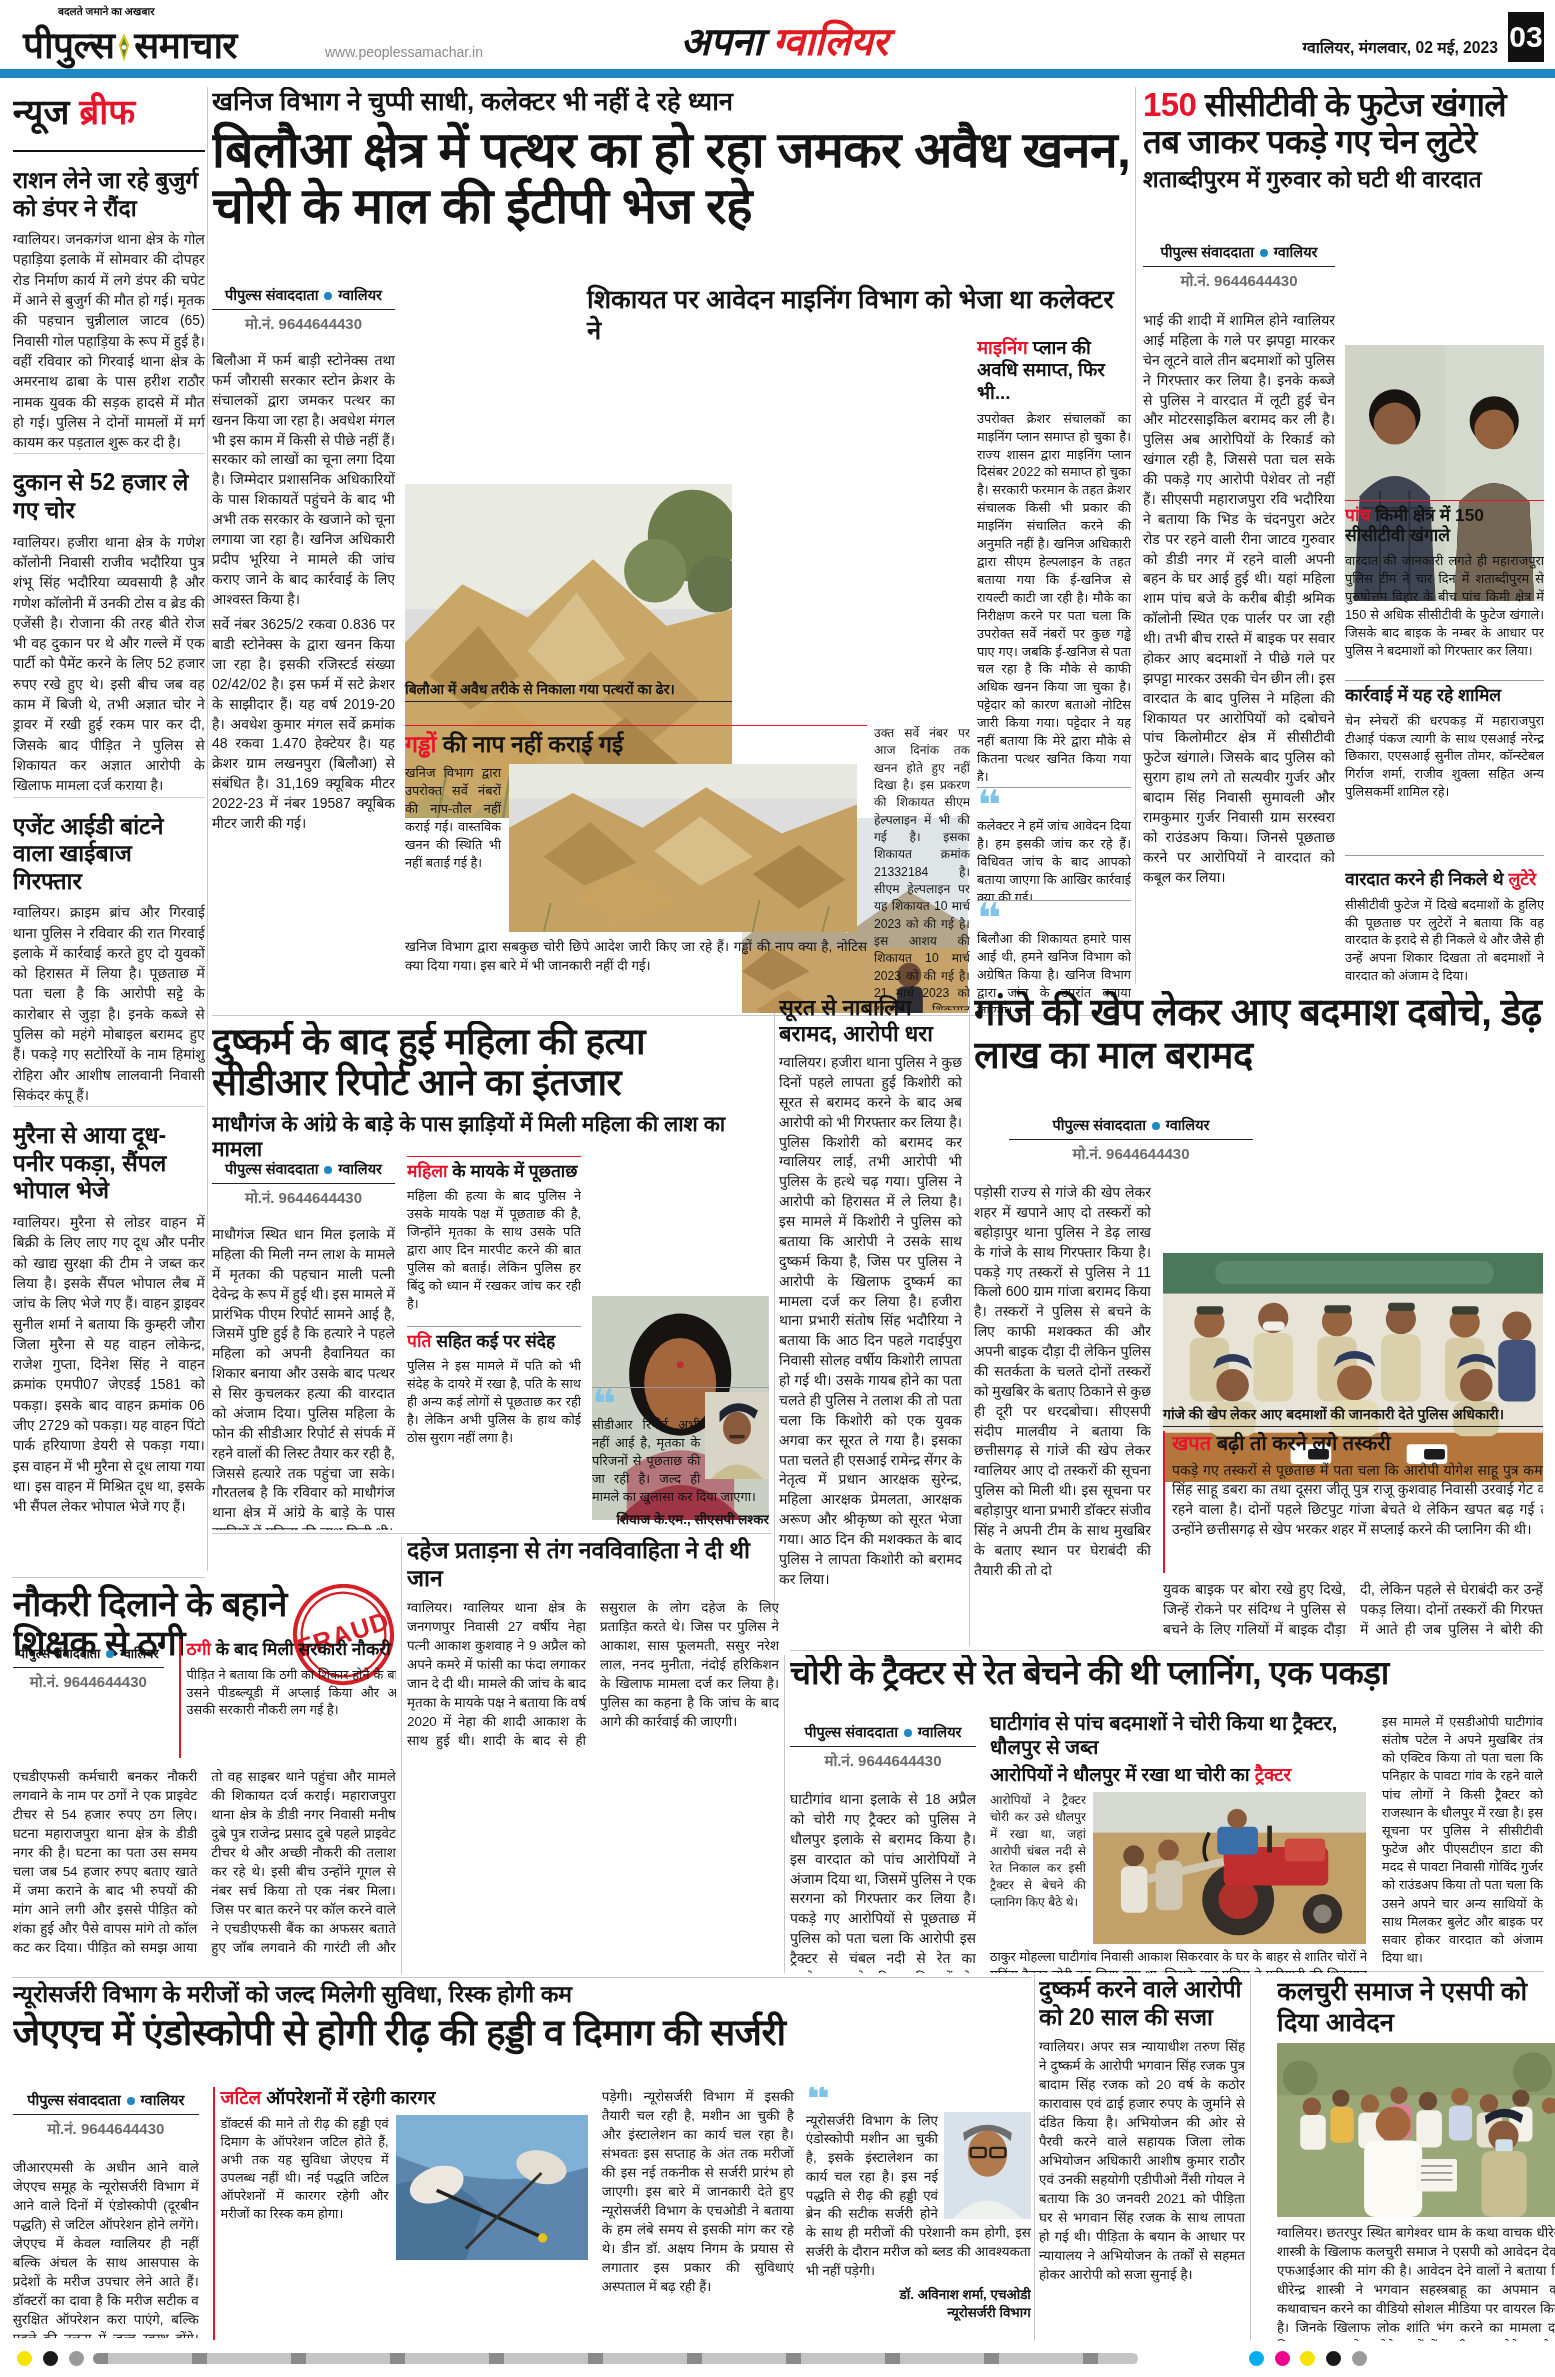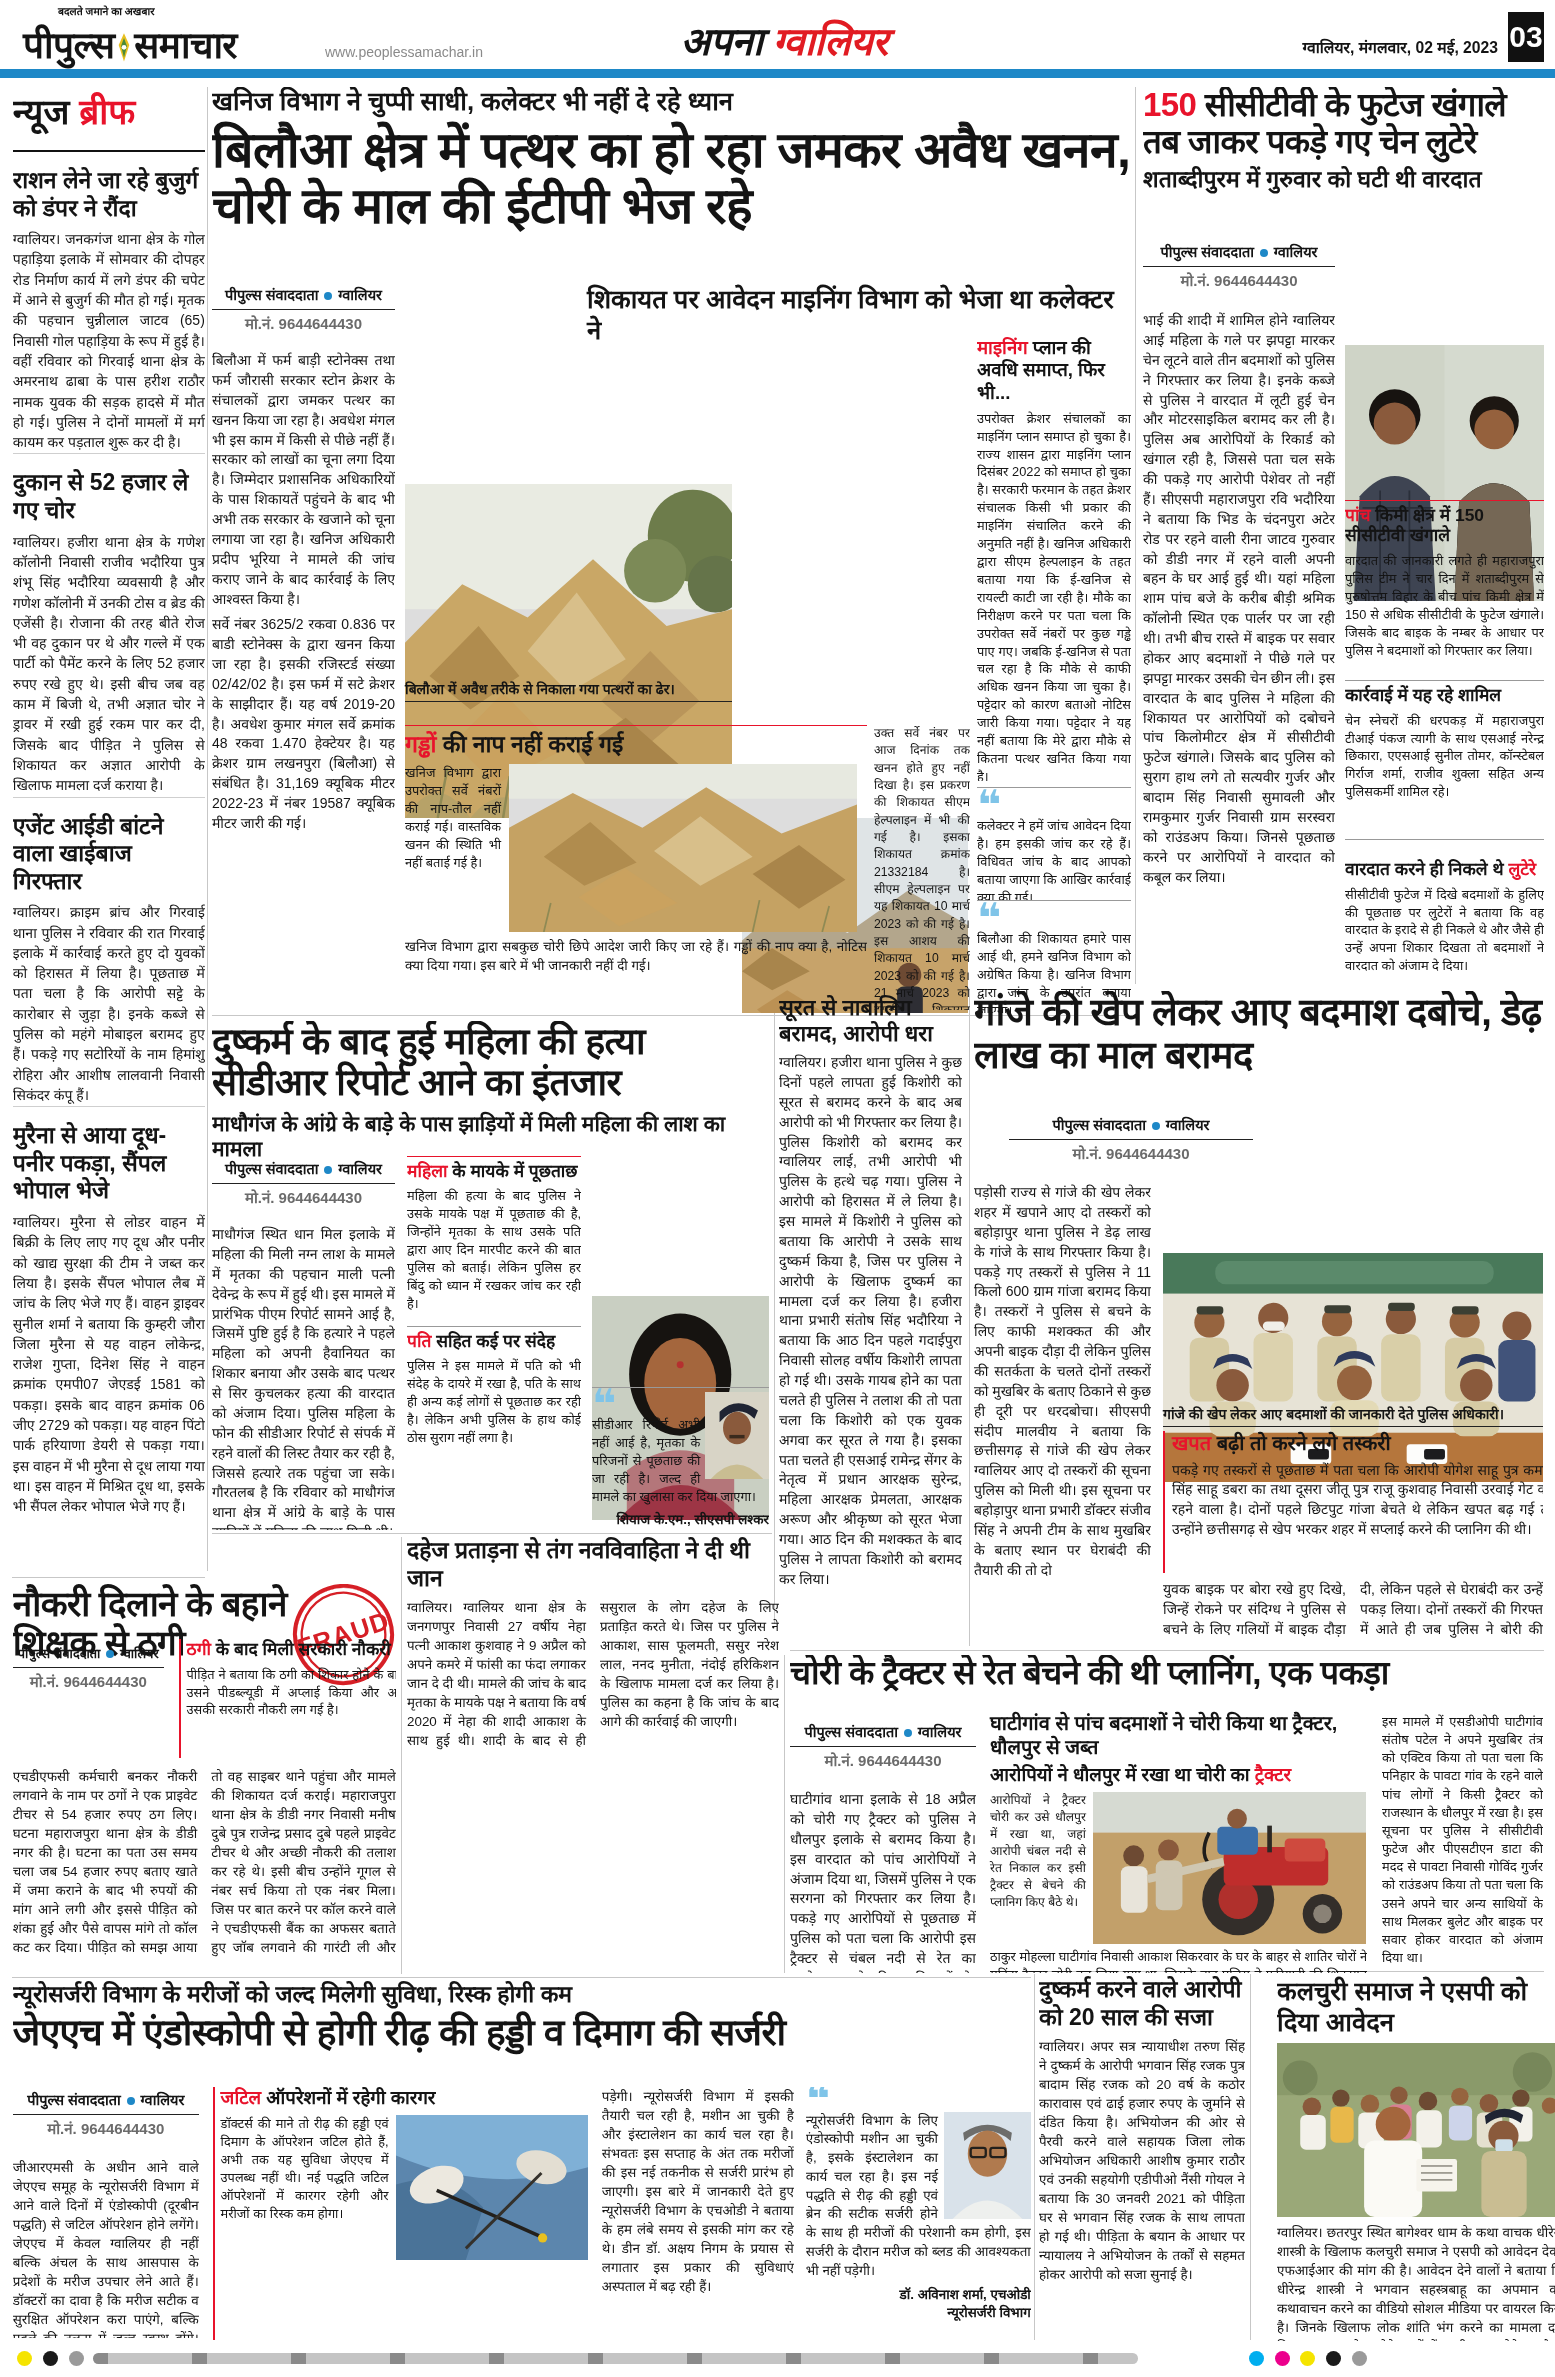--- a/index.html
+++ b/index.html
@@ -209,21 +209,21 @@
       </svg>
     </div>
     <div class="abs ov" style="left:202px;top:413px;width:199px;height:174px;border-top:1.7px solid #e8132b;padding-top:3.5px;">
       <div class="boxt" style="font-size:17.4px;"><span class="red">पांच</span><span> किमी क्षेत्र में 150 सीसीटीवी खंगाले</span></div>
       <div class="boxbody">वारदात की जानकारी लगते ही महाराजपुरा पुलिस टीम ने चार दिन में शताब्दीपुरम से पुरुषोत्तम विहार के बीच पांच किमी क्षेत्र में 150 से अधिक सीसीटीवी के फुटेज खंगाले। जिसके बाद बाइक के नम्बर के आधार पर पुलिस ने बदमाशों को गिरफ्तार कर लिया।</div>
     </div>
     <div class="abs ov" style="left:202px;top:593px;width:199px;height:168px;border-top:1.2px solid #999;padding-top:4px;">
       <div class="boxt" style="font-size:17.4px;">कार्रवाई में यह रहे शामिल</div>
       <div class="boxbody">चेन स्नेचरों की धरपकड़ में महाराजपुरा टीआई पंकज त्यागी के साथ एसआई नरेन्द्र छिकारा, एएसआई सुनील तोमर, कॉन्स्टेबल गिर्राज शर्मा, राजीव शुक्ला सहित अन्य पुलिसकर्मी शामिल रहे।</div>
     </div>
-    <div class="abs ov" style="left:202px;top:752px;width:199px;height:129px;border-top:1.2px solid #999;padding-top:19px;">
+    <div class="abs ov" style="left:202px;top:768px;width:199px;height:129px;border-top:1.2px solid #999;padding-top:13px;">
       <div class="boxt" style="font-size:17.4px;"><span>वारदात करने ही निकले थे </span><span class="red">लुटेरे</span></div>
       <div class="boxbody">सीसीटीवी फुटेज में दिखे बदमाशों के हुलिए की पूछताछ पर लुटेरों ने बताया कि वह वारदात के इरादे से ही निकले थे और जैसे ही उन्हें अपना शिकार दिखता तो बदमाशों ने वारदात को अंजाम दे दिया।</div>
     </div>
   </div>
 
   <div class="abs ov" style="left:212px;top:1021px;width:557px;height:510px;">
     <div class="headline" style="font-size:37px;">दुष्कर्म के बाद हुई महिला की हत्या सीडीआर रिपोर्ट आने का इंतजार</div>
     <div class="subhead" style="font-size:21px;margin-top:7px;">माधौगंज के आंग्रे के बाड़े के पास झाड़ियों में मिली महिला की लाश का मामला</div>
     <div class="abs" style="left:0;top:135px;width:183px;">
       <div class="byl"><span>पीपुल्स संवाददाता</span><span class="bdot"></span><span>ग्वालियर</span></div>

